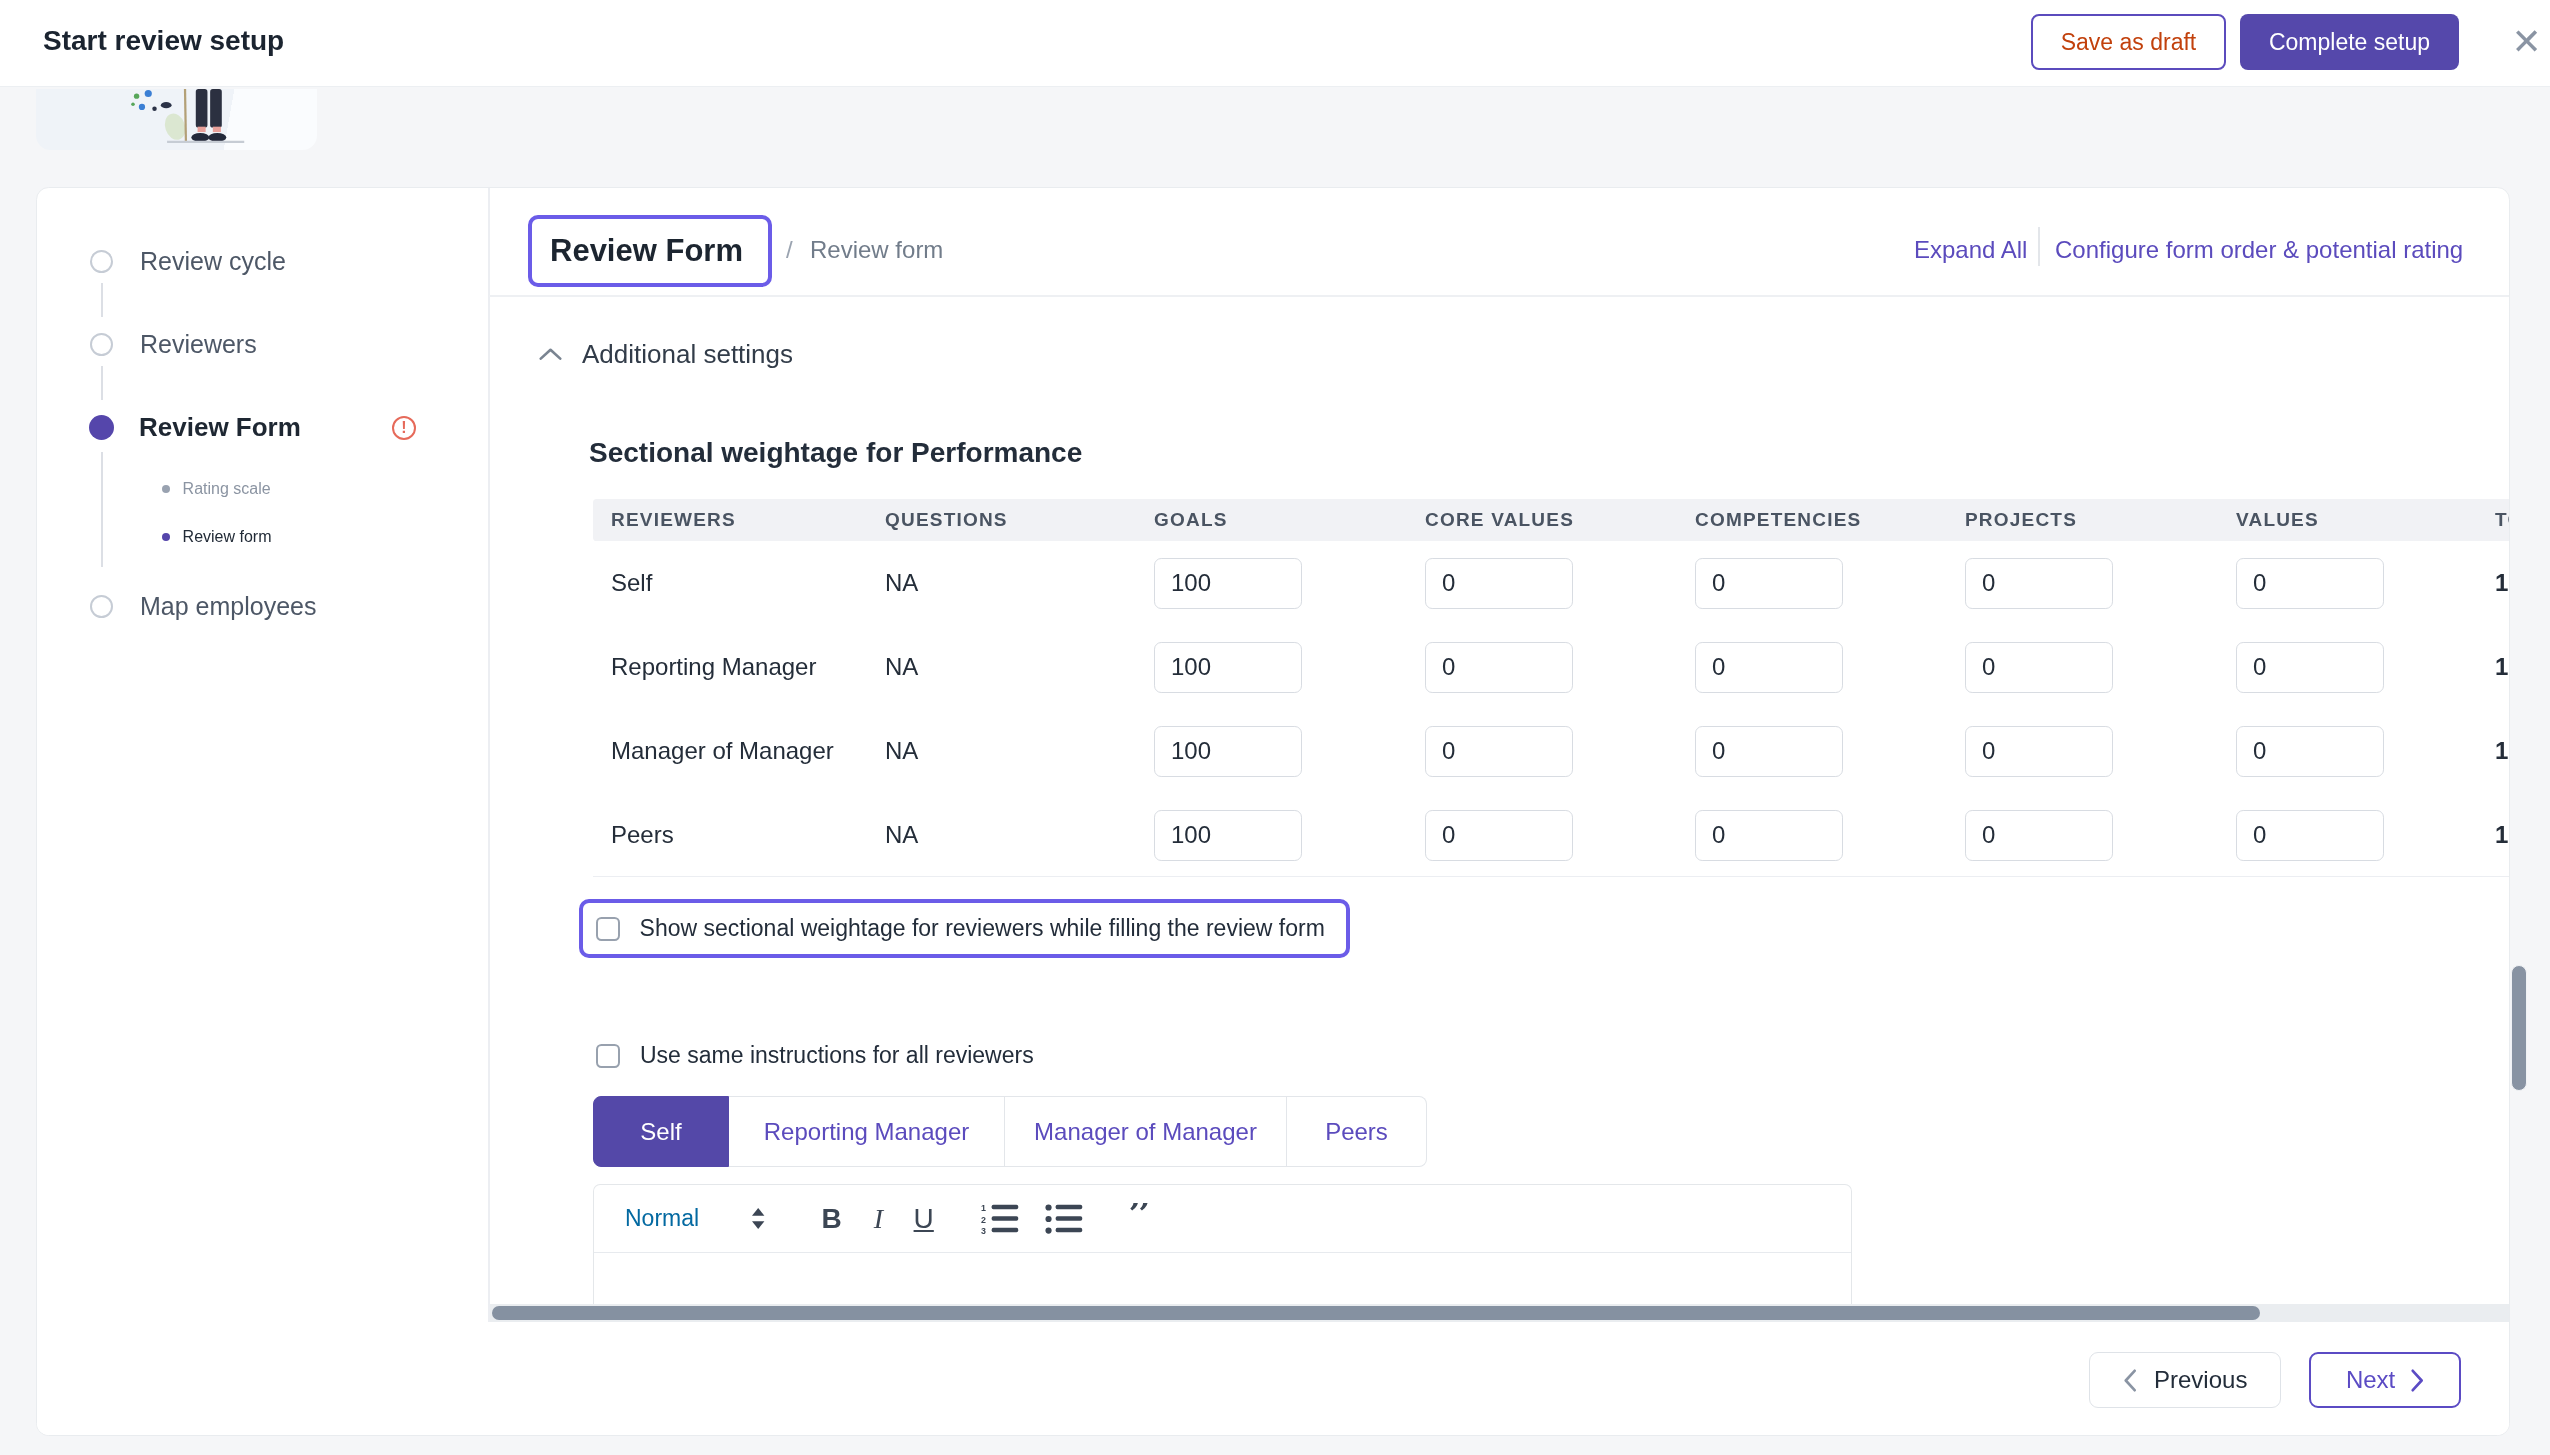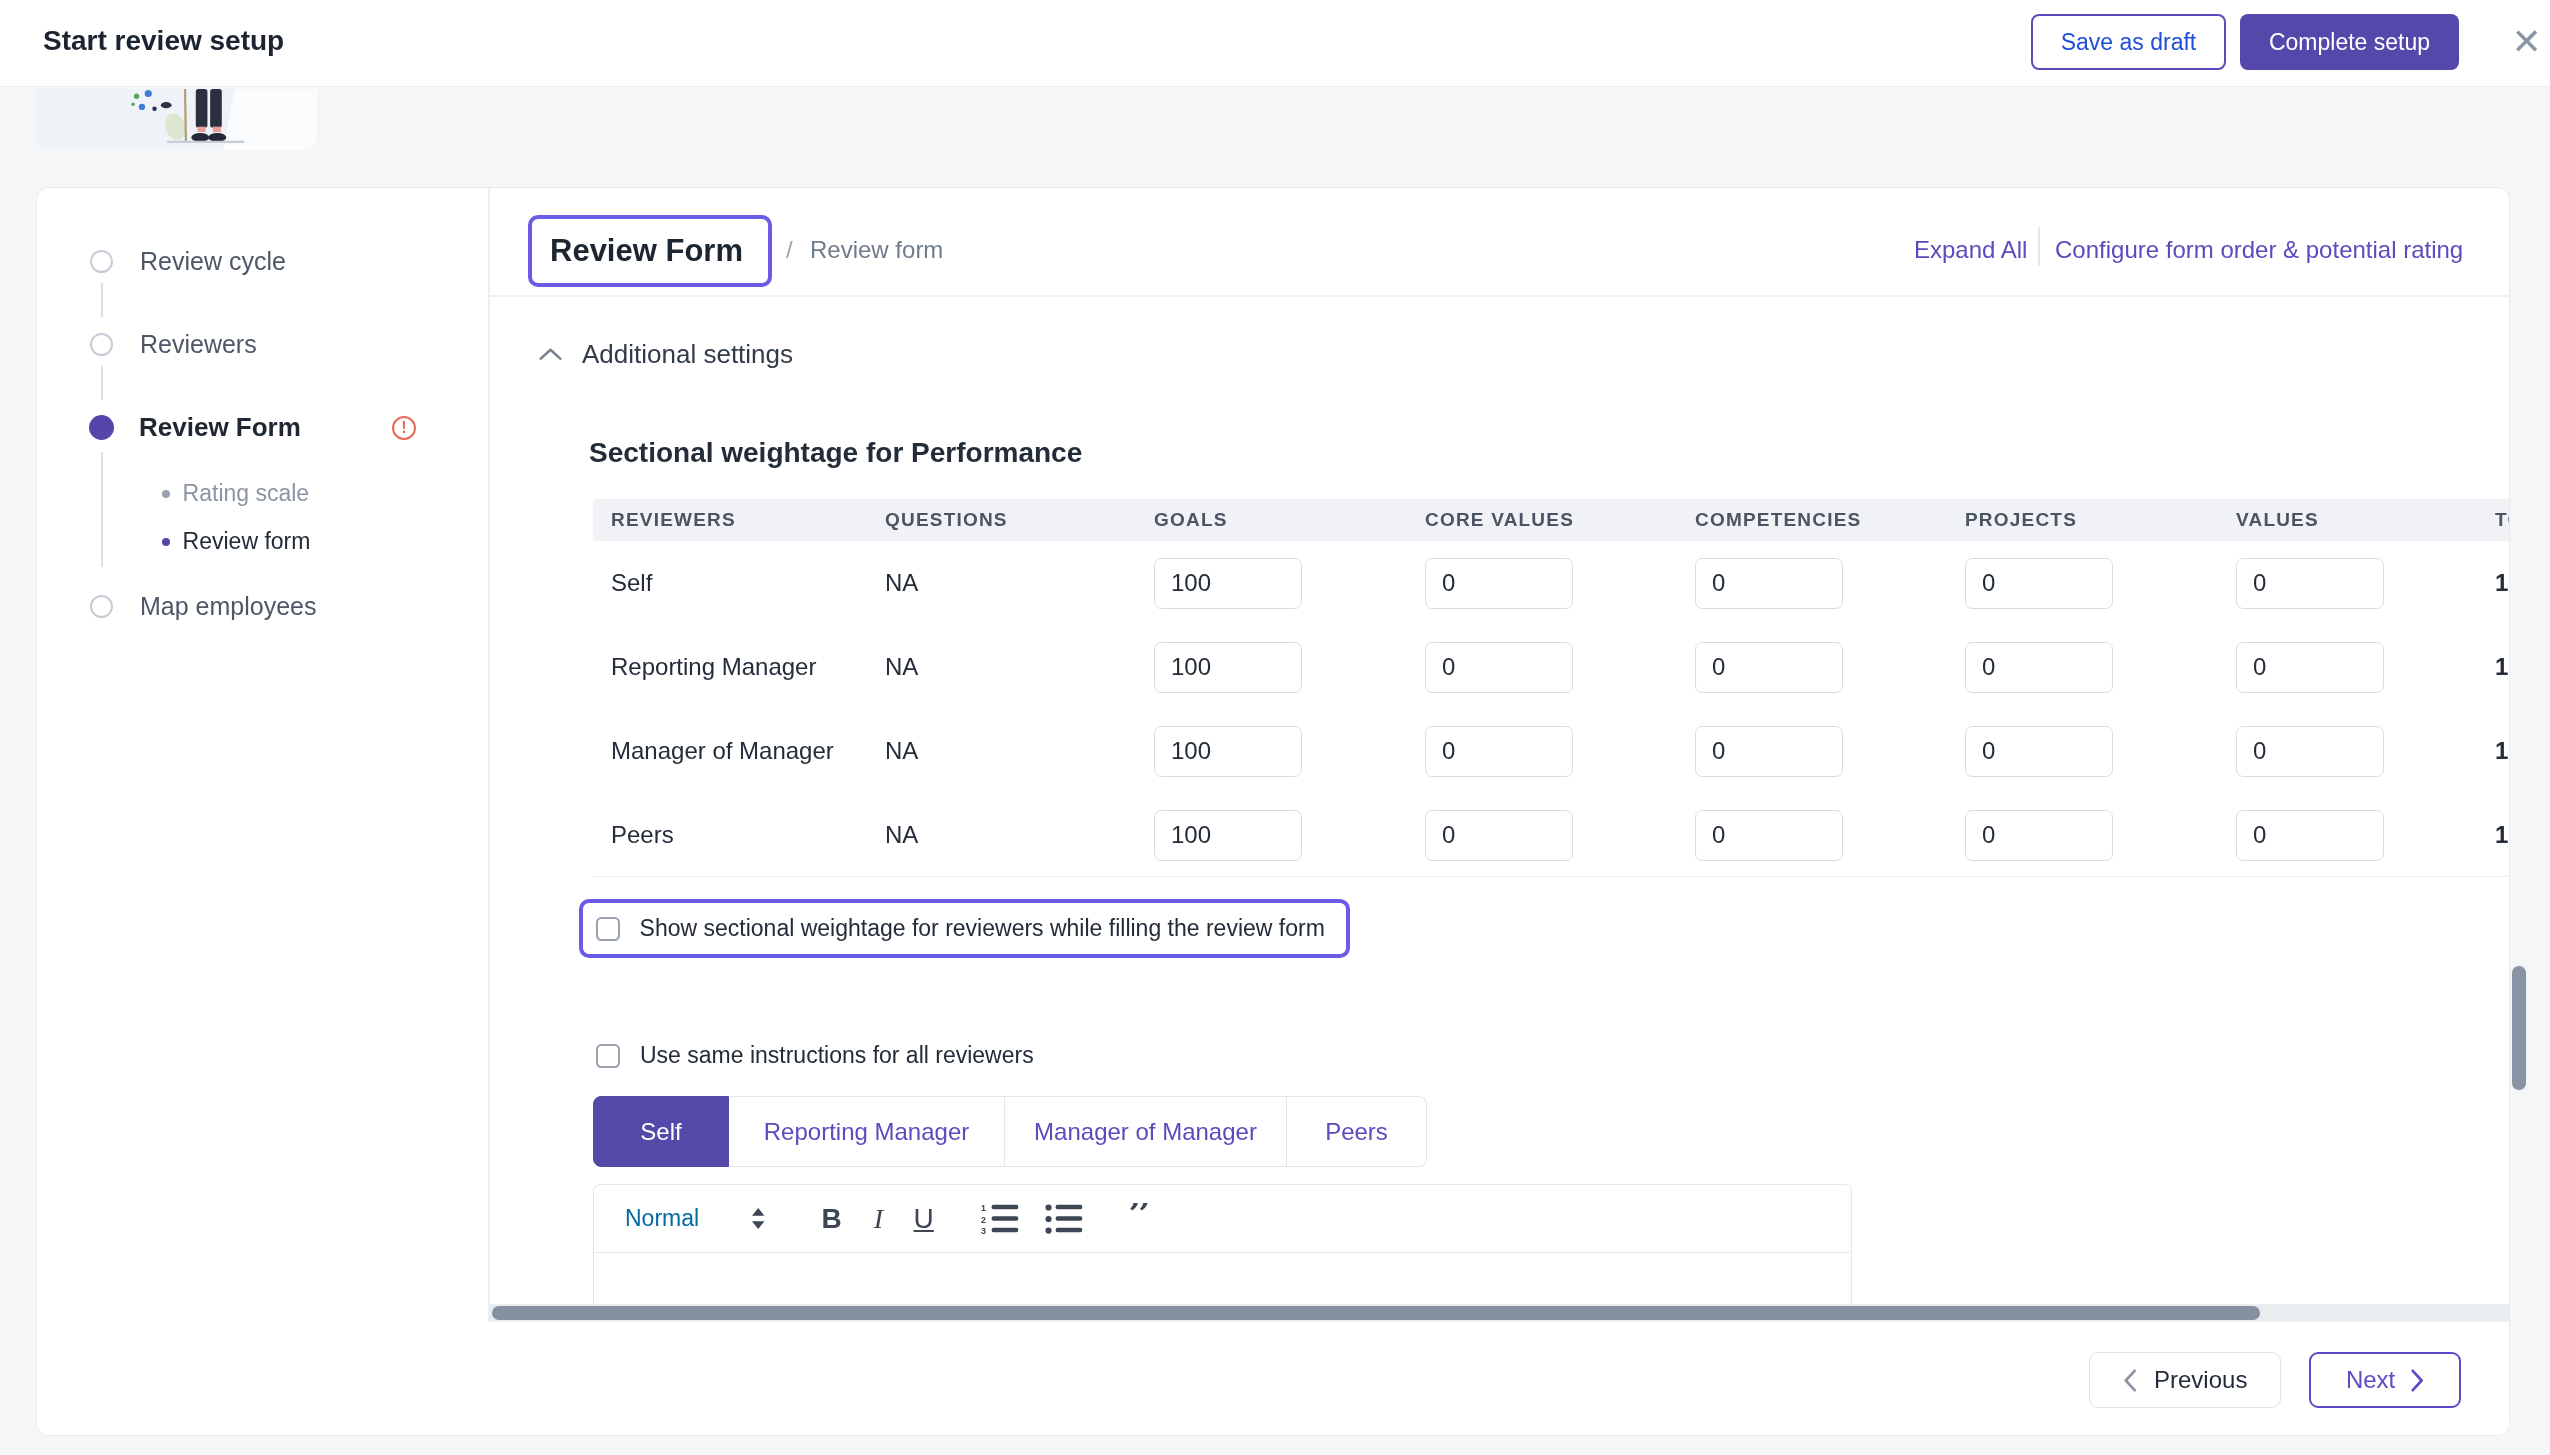--- a/index.html
+++ b/index.html
@@ -4,21 +4,21 @@
 <style>
   * { margin:0; padding:0; box-sizing:border-box; }
   html,body { width:2550px; height:1455px; }
   body { font-family:"Liberation Sans", sans-serif; background:#f5f6f8; color:#232d3a; overflow:hidden; }
   .stage { position:relative; width:2550px; height:1455px; }
 
   
   .topbar { position:absolute; left:0; top:0; width:2550px; height:87px; background:#ffffff; border-bottom:1.8px solid #eceff2; z-index:30; }
   .topbar-title { position:absolute; left:43px; top:25px; font-size:28px; font-weight:bold; color:#1b2430; }
   .btn { display:flex; align-items:center; justify-content:center; border-radius:8px; font-size:23px; cursor:pointer; }
-  .btn-outline-purple { position:absolute; left:2031px; top:14.4px; width:195px; height:56px; border:2.2px solid #5b4bbd; color:#1d4ed8; background:#fff; }
+  .btn-outline-purple { position:absolute; left:2031px; top:14.4px; width:195px; height:56px; border:2.2px solid #5b4bbd; color:#c2410c; background:#fff; }
   .btn-solid-purple { position:absolute; left:2240px; top:14.4px; width:219px; height:56px; background:#5548ab; color:#fff; border:none; }
   .close-x { position:absolute; left:2506px; top:21.5px; width:41px; height:41px; display:flex; align-items:center; justify-content:center; font-size:36px; color:#8a94a3; cursor:pointer; font-weight:400; }
 
   
   .banner { position:absolute; left:36px; top:89px; width:281px; height:61px; border-radius:0 0 14.4px 14.4px; overflow:hidden;
             background:linear-gradient(100deg,#eff3f8 68%,#fafcfe 68%); }
 
   
   .card { position:absolute; left:36px; top:187px; width:2474px; height:1249px; background:#ffffff; border:0.9px solid #e9ecef; border-radius:12.6px; overflow:hidden; }
   .side-divider { position:absolute; left:451px; top:0; width:1.8px; height:1134px; background:#eceef2; }
@@ -26,21 +26,21 @@
   
   .step-row { position:absolute; left:0; display:flex; align-items:center; cursor:pointer; }
   .ring { width:23px; height:23px; border:2.7px solid #c6ccd5; border-radius:50%; background:#fff; }
   .dot-filled { width:25px; height:25px; border-radius:50%; background:#5546ab; }
   .step-label { font-size:25px; color:#4d5766; }
   .step-label.active { font-weight:bold; color:#1e2732; font-size:26px; }
   .connector { position:absolute; left:64px; width:2.2px; background:#dcdfe5; }
   .warn { width:24px; height:24px; border:2.2px solid #e66a5a; border-radius:50%; color:#e66a5a; font-size:16px; font-weight:bold; display:flex; align-items:center; justify-content:center; }
   .substep { position:absolute; display:flex; align-items:center; cursor:pointer; }
   .sub-bullet { width:8px; height:8px; border-radius:50%; }
-  .sub-label { margin-left:12.6px; font-size:23px; }
+  .sub-label { margin-left:12.6px; font-size:16px; }
 
   
   .hl-box { border:4.5px solid #6b5ce8; border-radius:10px; }
   .page-title-box { position:absolute; left:491px; top:27px; width:244px; height:72px; display:flex; align-items:center; padding-left:18px; }
   .page-title { font-size:31px; font-weight:bold; color:#1c2530; }
   .crumb-sep { position:absolute; left:749px; top:48px; font-size:24px; color:#9aa3b0; }
   .crumb-cur { position:absolute; left:773px; top:48px; font-size:24px; color:#717c8a; }
   .hdr-link { position:absolute; top:48px; font-size:24px; color:#5b4bbd; cursor:pointer; }
   .hdr-div { position:absolute; left:2001px; top:39px; width:1.8px; height:39px; background:#e3e6ea; }
   .main-hdr-border { position:absolute; left:452px; top:107px; width:2022px; height:1.8px; background:#eef0f3; }

